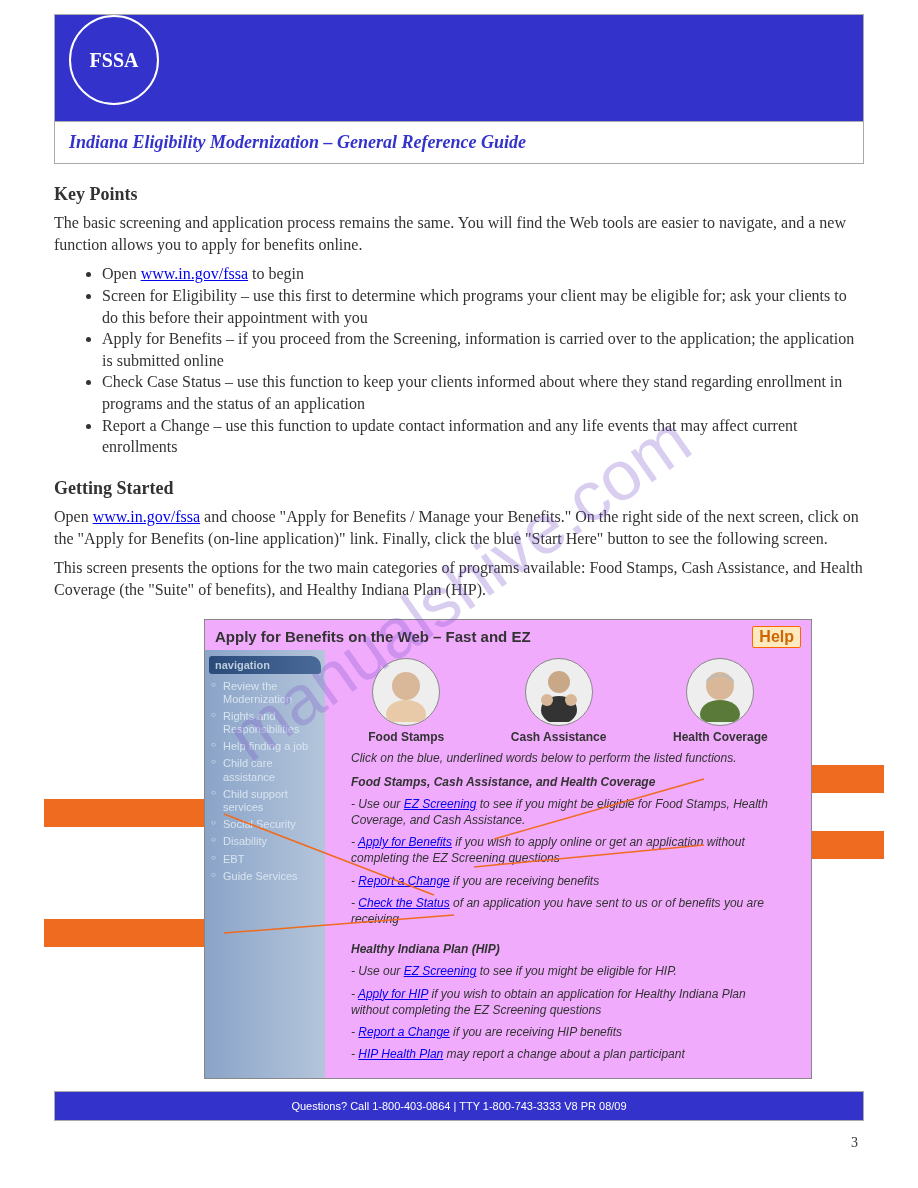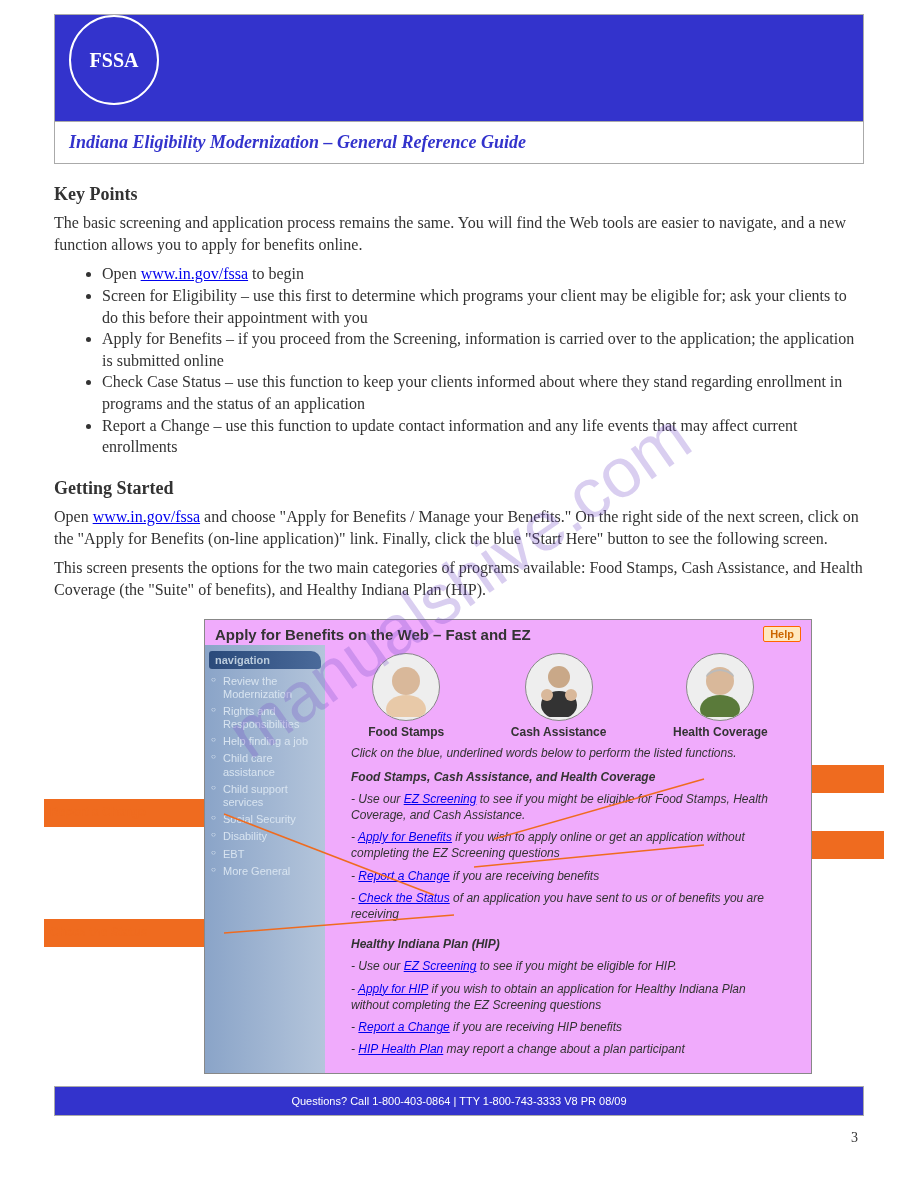--- a/index.html
+++ b/index.html
@@ -11,21 +11,21 @@
   .logo-inner .fssa { font-size: 20px; font-weight: bold; font-family: 'Times New Roman', serif; }
   .subheader { background: #fff; border: 1px solid #aaa; border-top: none; margin: 0 54px; padding: 10px 14px; color: #3333cc; font-family: 'Times New Roman', serif; font-size: 18px; font-style: italic; font-weight: bold; }
   .content { margin: 18px 54px 0 54px; font-family: 'Times New Roman', serif; font-size: 16px; line-height: 1.35; }
   .content p { margin-bottom: 8px; }
   .content h2 { font-size: 18px; font-weight: bold; margin: 18px 0 6px 0; }
   .link { color: #0000ee; text-decoration: underline; }
   .screenshot-container { position: relative; margin: 18px 54px 0 54px; }
   .screenshot { border: 1px solid #888; background: #f0abfc; position: relative; width: 608px; margin-left: 150px; font-family: Arial, sans-serif; }
   .ss-header { display: flex; justify-content: space-between; align-items: center; padding: 6px 10px 2px 10px; }
   .ss-title { font-weight: bold; font-size: 15px; }
-  .help-btn { border: 1px solid #f60; background: #ffe9bf; color: #cc6600; font-size: 11px; padding: 1px 6px; border-radius: 2px; font-weight: bold; }
+  .help-btn { border: 1px solid #f60; background: #ffe9bf; color: #cc6600; font-size: 16px; padding: 1px 6px; border-radius: 2px; font-weight: bold; }
   .ss-body { display: flex; }
   .ss-nav { width: 120px; background: linear-gradient(to right, #8aa4c8, #b4c5db); padding: 0; font-size: 11px; }
   .nav-header { background: linear-gradient(to right,#2a4a7a,#4a6a9a); color: #bcd; font-size: 11px; font-weight: bold; padding: 3px 6px; border-radius: 3px 10px 3px 3px; margin: 6px 4px 4px 4px; }
   .nav-list { list-style: none; padding: 0 4px 8px 8px; }
   .nav-list li { color: #d8e4f0; padding: 2px 0 2px 10px; position: relative; font-size: 11px; line-height: 1.2; }
   .nav-list li::before { content: "○"; position: absolute; left: -2px; font-size: 8px; color: #e0eaf4; }
   .ss-main { flex: 1; padding: 4px 10px 10px 10px; font-size: 12px; }
   .avatars { display: flex; justify-content: space-around; margin: 4px 0 6px 0; }
   .avatar-col { text-align: center; }
   .av-circle { width: 68px; height: 68px; border-radius: 50%; border: 1px solid #888; background: #eee; margin: 0 auto 4px auto; display: flex; align-items: center; justify-content: center; overflow: hidden; }
@@ -98,21 +98,21 @@
           <div class="nav-header">navigation</div>
           <ul class="nav-list">
             <li>Review the Modernization</li>
             <li>Rights and Responsibilities</li>
             <li>Help finding a job</li>
             <li>Child care assistance</li>
             <li>Child support services</li>
             <li>Social Security</li>
             <li>Disability</li>
             <li>EBT</li>
-            <li>More General</li>
+            <li>Guide Services</li>
           </ul>
         </div>
         <div class="ss-main">
           <div class="avatars">
             <div class="avatar-col">
               <div class="av-circle">
                   <svg viewBox="0 0 60 60">
                     <circle cx="30" cy="24" r="14" fill="#d9b89a"></circle>
                     <ellipse cx="30" cy="52" rx="20" ry="14" fill="#e8c9a8"></ellipse>
                   </svg>

